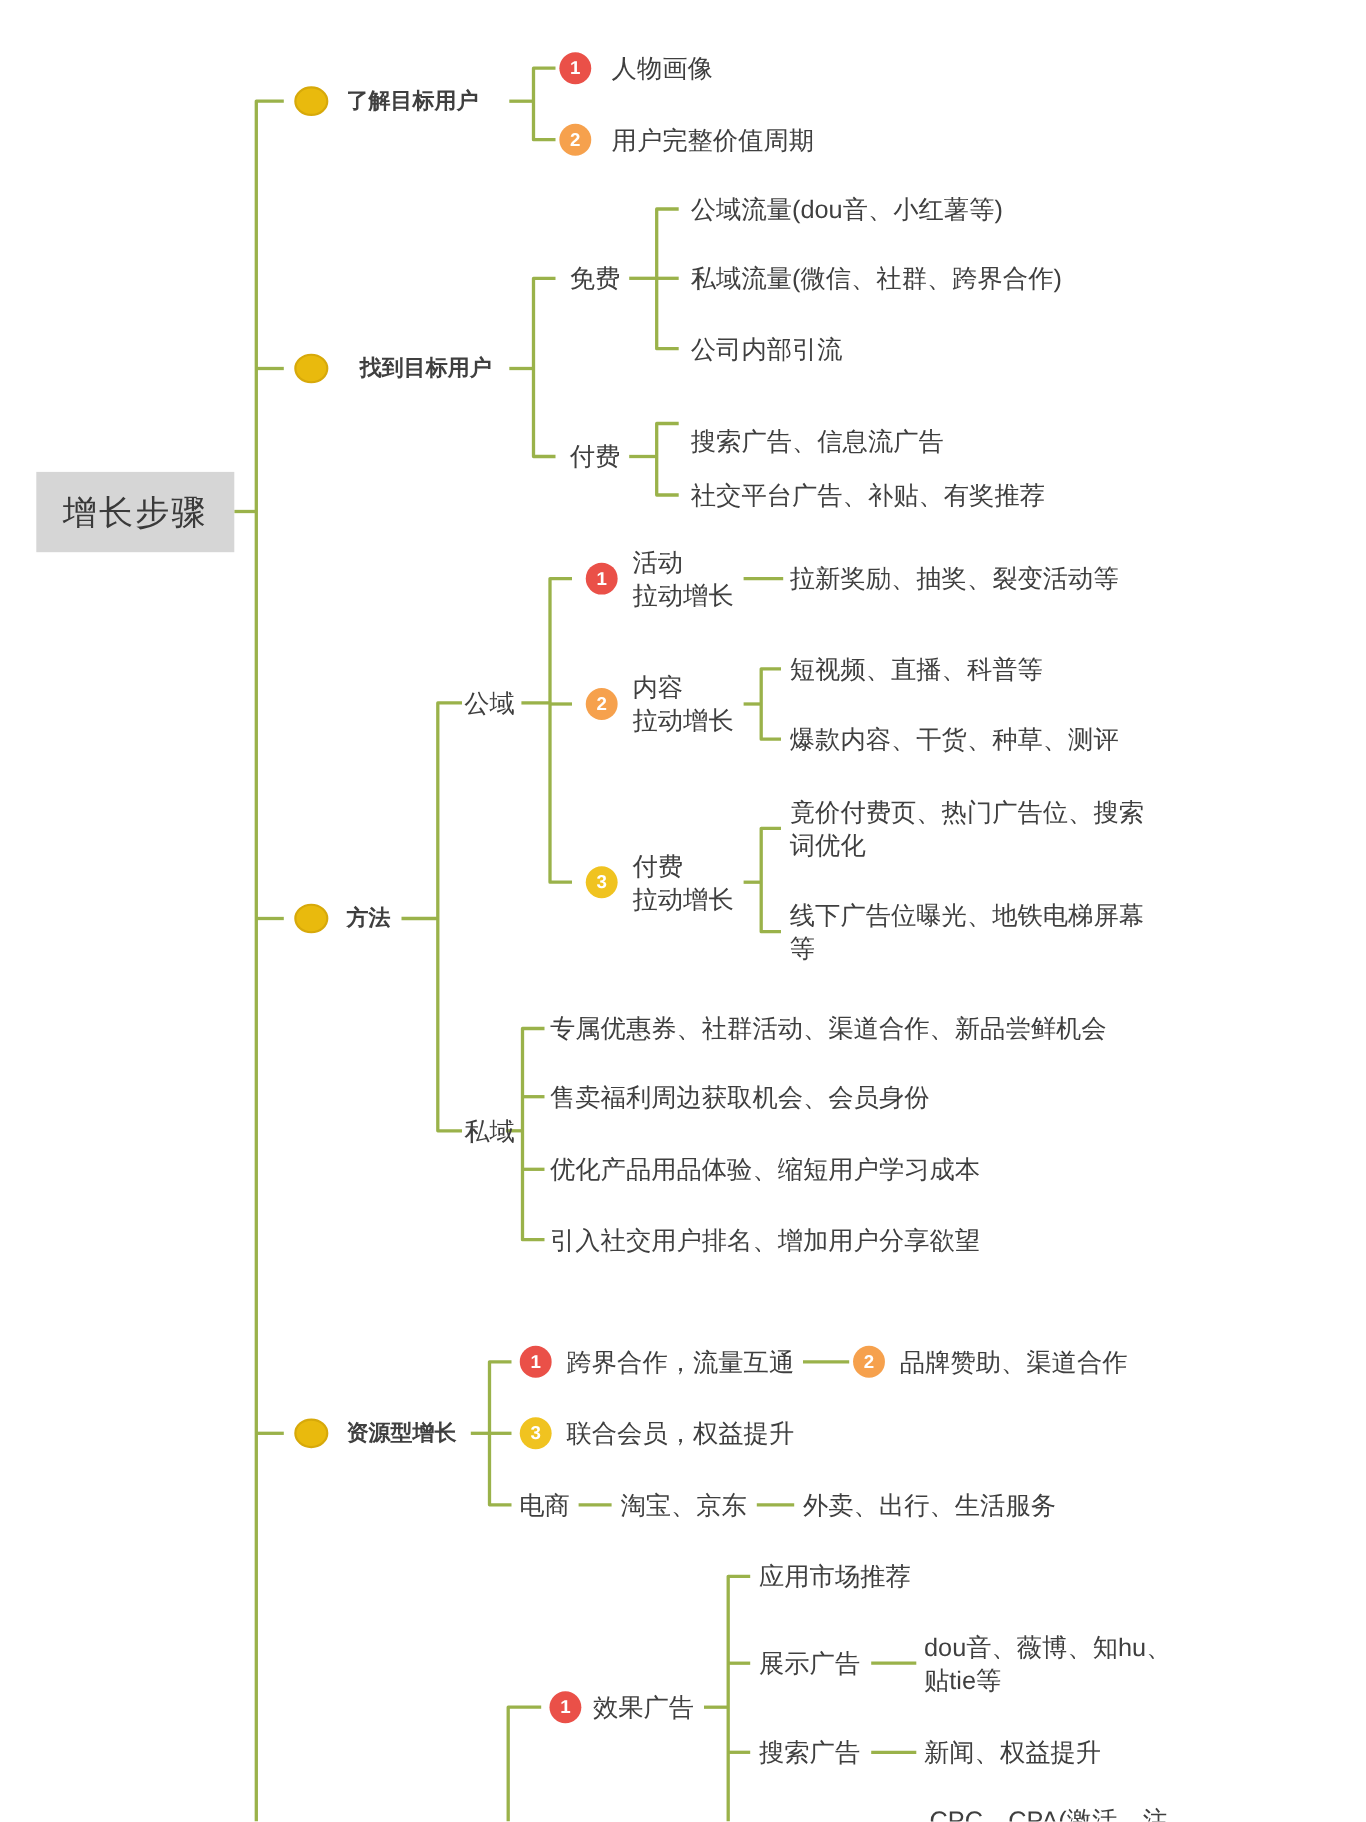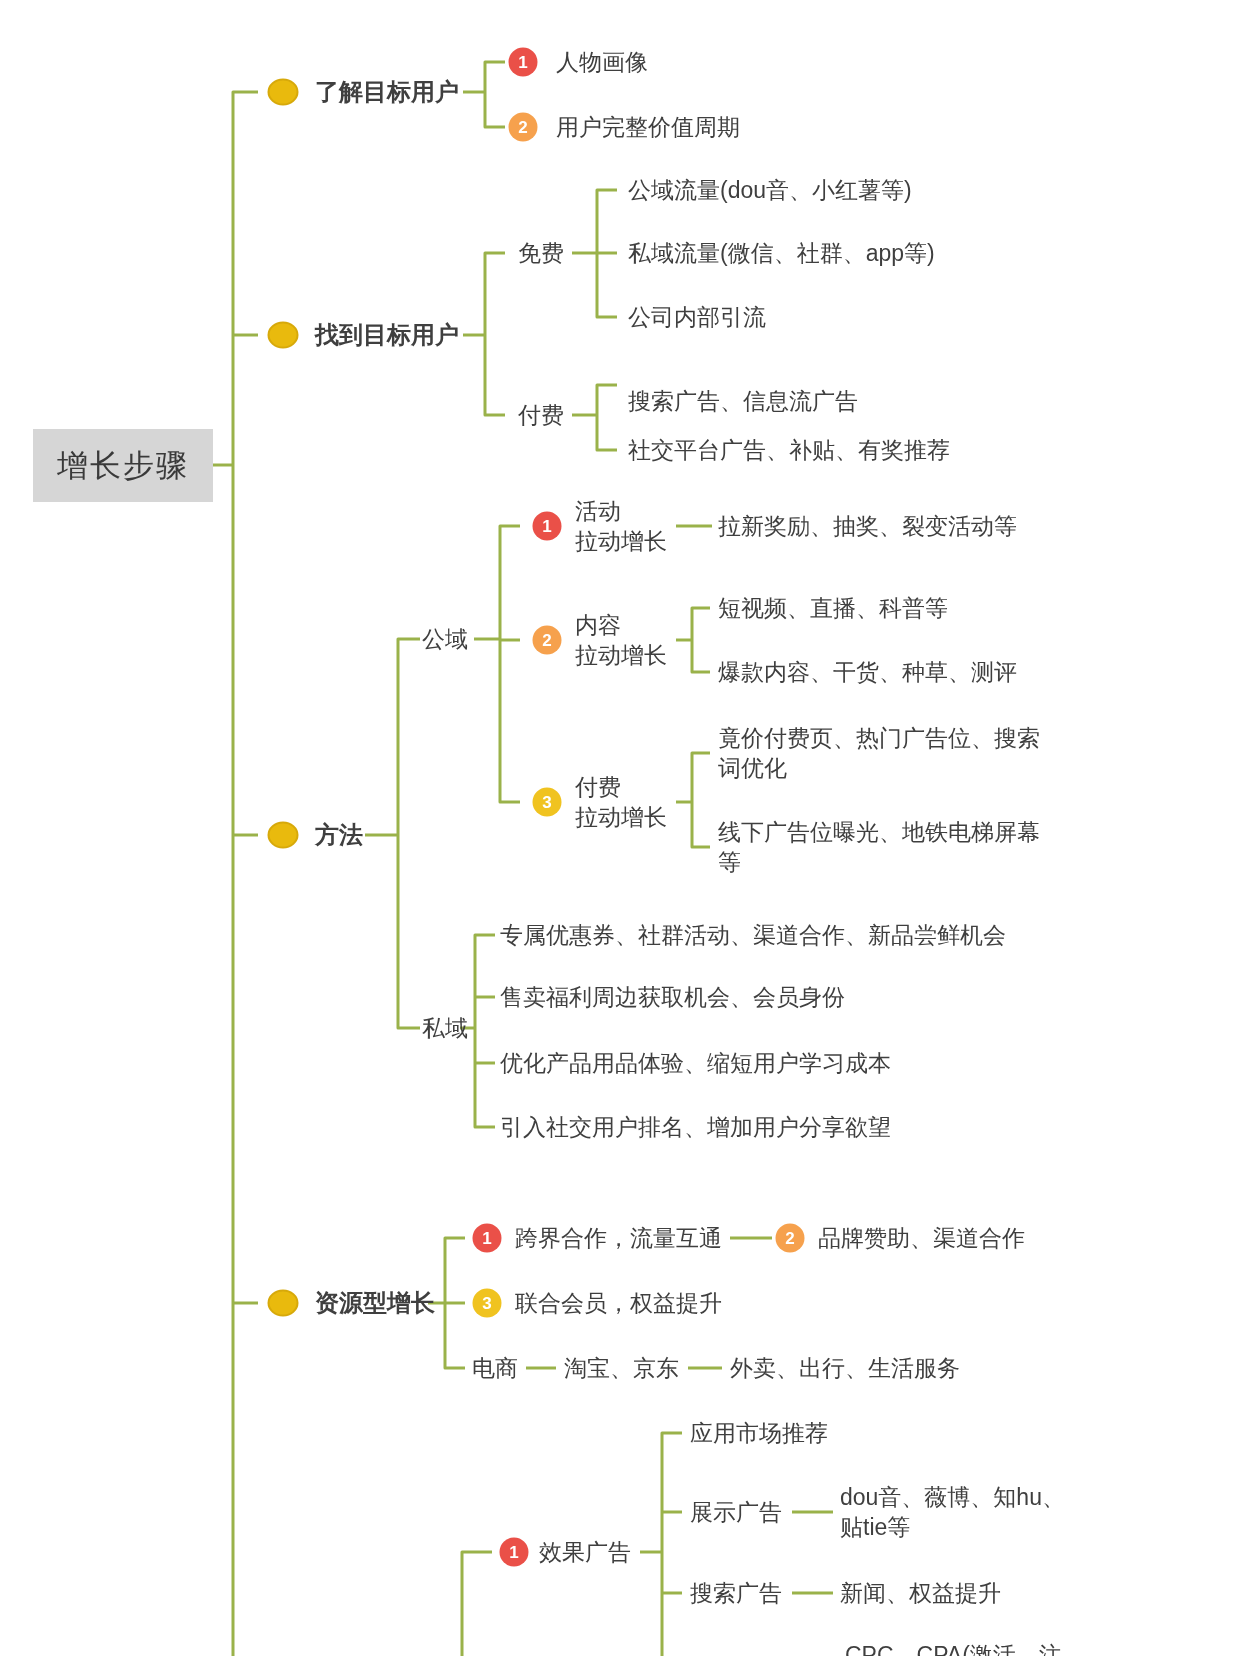--- a/index.html
+++ b/index.html
@@ -13,21 +13,21 @@
     background:var(--canvas-bg);
     font-family:"Liberation Sans",sans-serif;
     color:var(--text);
   }
   .lines{position:absolute;left:0;top:0;width:1242px;height:1656px;}
   .lines polyline{fill:none;stroke:var(--line);stroke-width:3;stroke-linejoin:round;stroke-linecap:butt;}
   .t{
     position:absolute;transform:translateY(-50%);
     font-size:23px;line-height:30px;white-space:pre-line;color:var(--text);
   }
-  .t.b{font-weight:bold;font-size:24px;}
+  .t.b{font-weight:bold;font-size:20px;}
   .t.noc{transform:none;}
   .dot{
     position:absolute;transform:translate(-50%,-50%);
     width:31px;height:27px;border-radius:50%;
     background:var(--dot);border:2px solid var(--dot-border);box-sizing:border-box;
   }
   .badge{
     position:absolute;transform:translate(-50%,-50%);
     width:29px;height:29px;border-radius:50%;
     color:#fff;font-size:17px;font-weight:bold;
@@ -105,24 +105,24 @@
 <div class="dot" style="left:283px;top:335px"></div>
 <div class="dot" style="left:283px;top:835px"></div>
 <div class="dot" style="left:283px;top:1303px"></div>
 
 <div class="t b" style="left:315px;top:92px">了解目标用户</div>
 <div class="badge r" style="left:523px;top:62px">1</div>
 <div class="t" style="left:556px;top:62px">人物画像</div>
 <div class="badge o" style="left:523px;top:127px">2</div>
 <div class="t" style="left:556px;top:127px">用户完整价值周期</div>
 
-<div class="t b" style="left:315px;top:335px">找到目标用户</div>
+<div class="t b" style="left:327px;top:335px">找到目标用户</div>
 <div class="t" style="left:518px;top:253px">免费</div>
 <div class="t" style="left:628px;top:190px">公域流量(dou音、小红薯等)</div>
-<div class="t" style="left:628px;top:253px">私域流量(微信、社群、app等)</div>
+<div class="t" style="left:628px;top:253px">私域流量(微信、社群、跨界合作)</div>
 <div class="t" style="left:628px;top:317px">公司内部引流</div>
 <div class="t" style="left:518px;top:415px">付费</div>
 <div class="t" style="left:628px;top:401px">搜索广告、信息流广告</div>
 <div class="t" style="left:628px;top:450px">社交平台广告、补贴、有奖推荐</div>
 
 <div class="t b" style="left:315px;top:835px">方法</div>
 <div class="t" style="left:422px;top:639px">公域</div>
 
 <div class="badge r" style="left:547px;top:526px">1</div>
 <div class="t" style="left:575px;top:526px">活动

